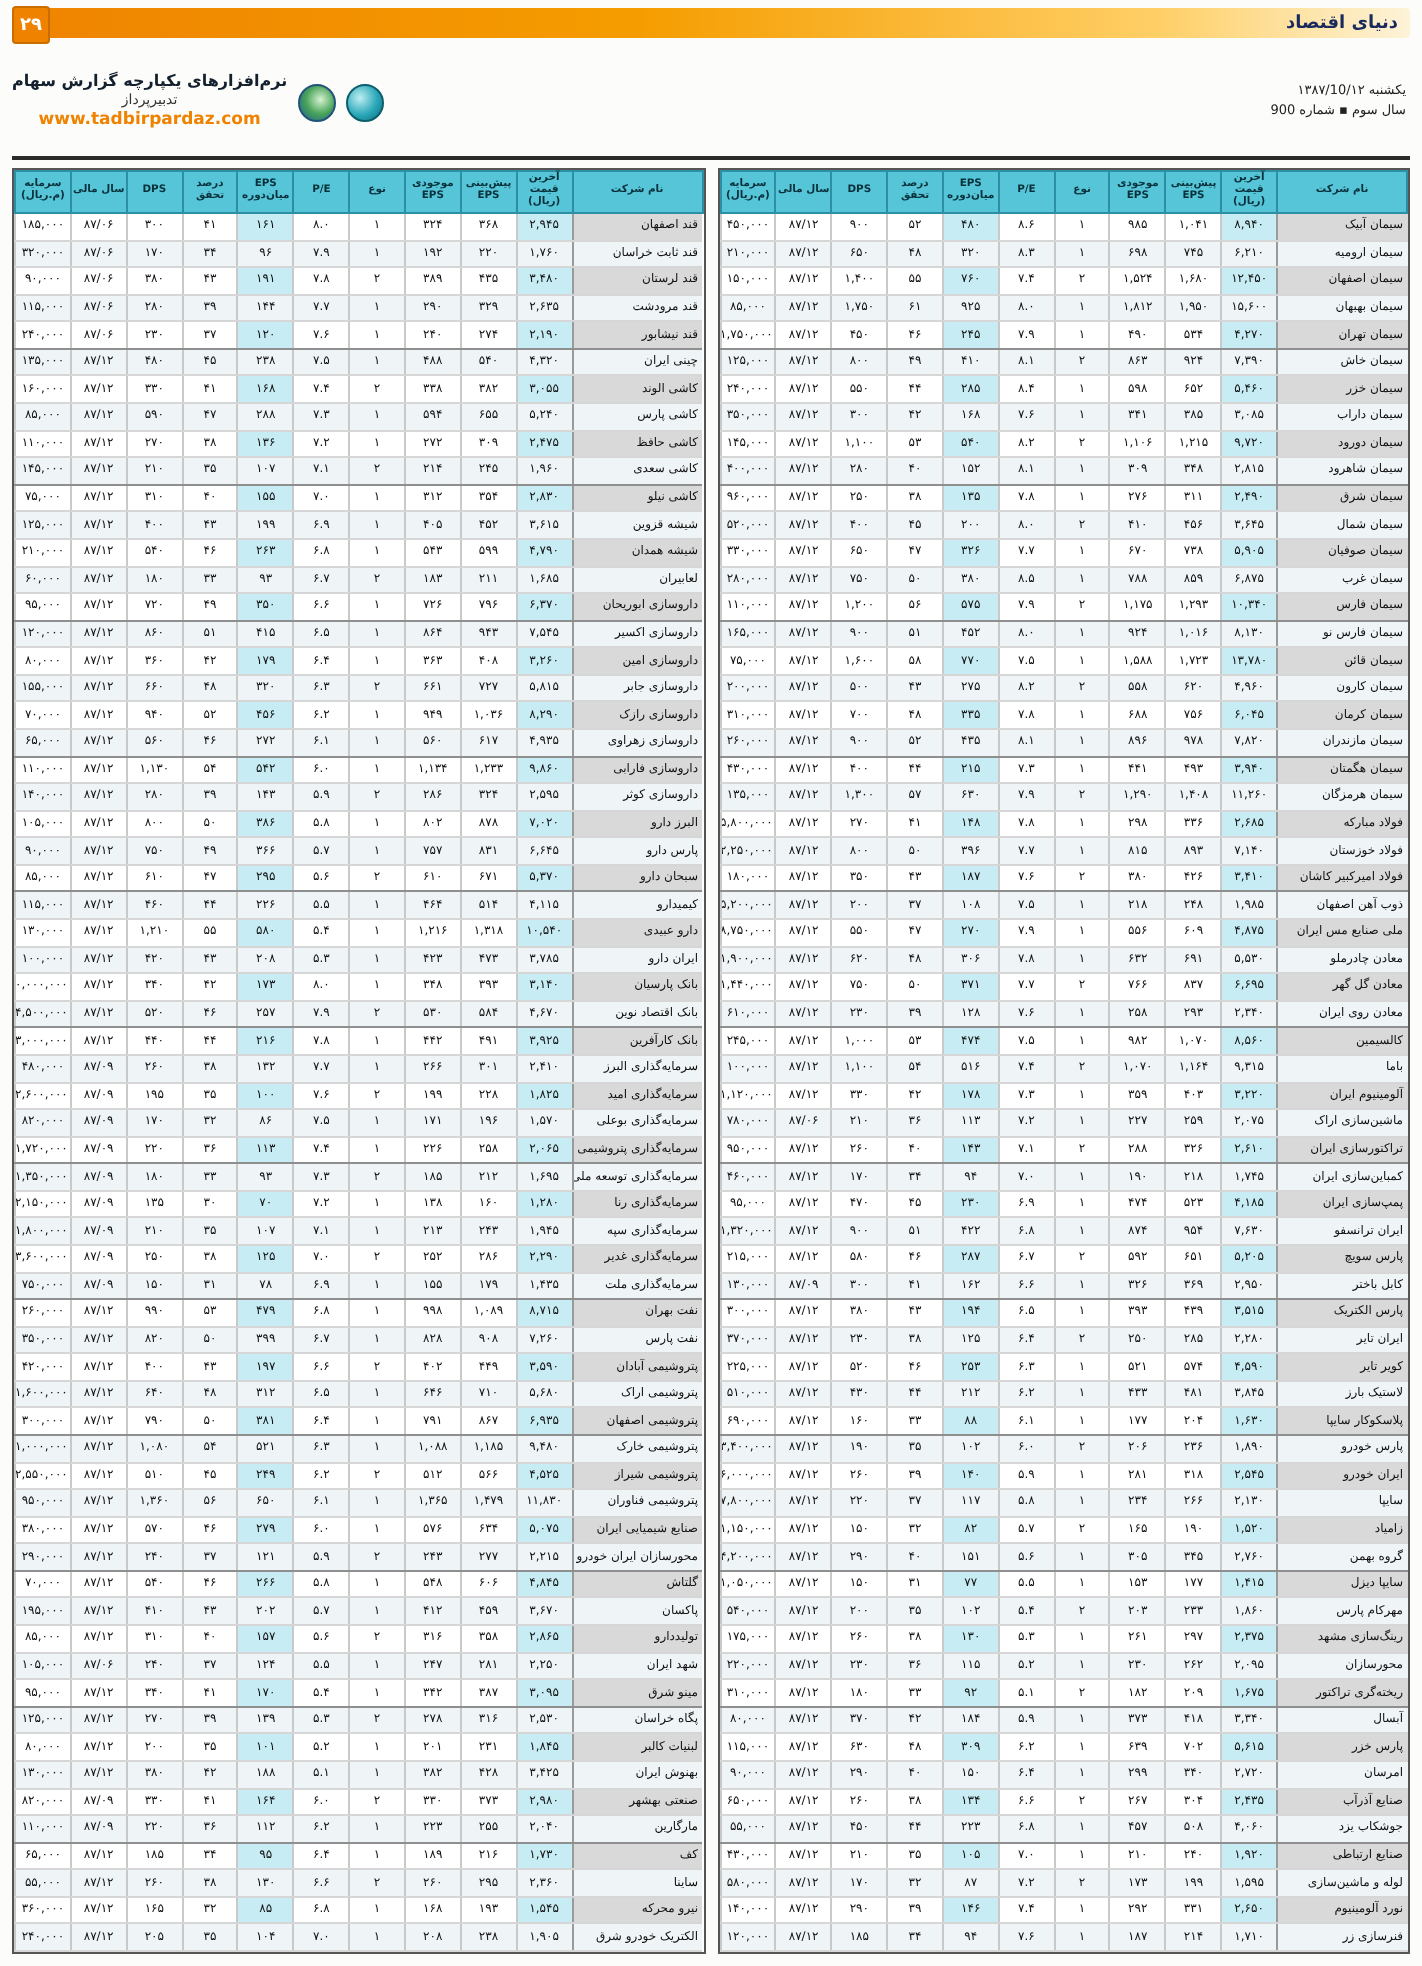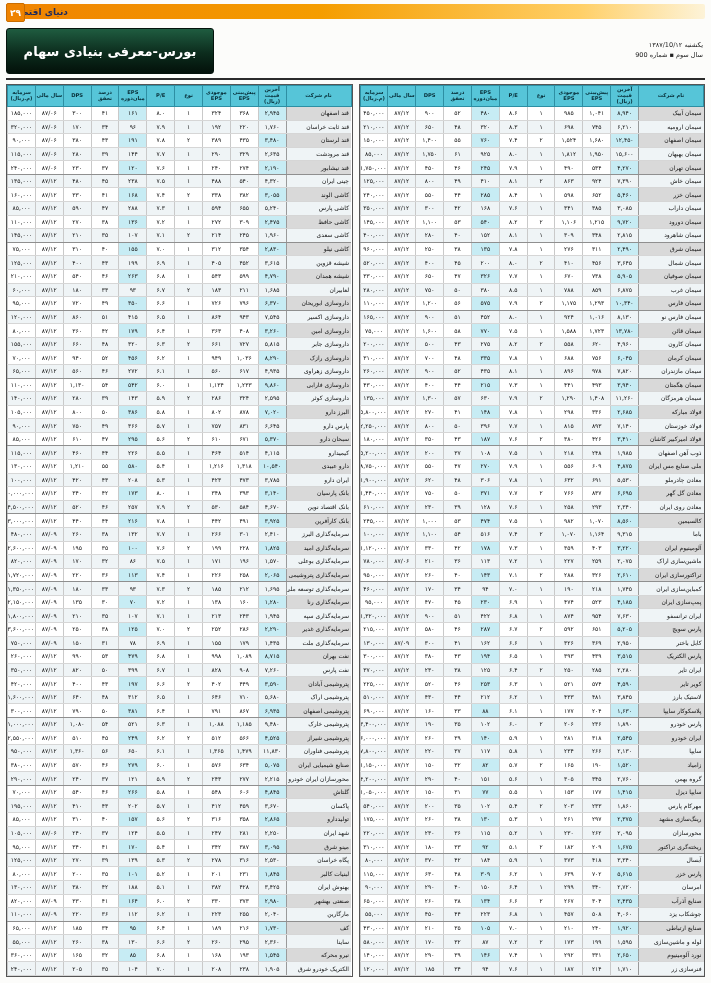--- a/index.html
+++ b/index.html
@@ -1,21 +1,21 @@
 <!DOCTYPE html>
 <html lang="fa" dir="rtl"><head>
 <meta charset="utf-8">
 <style>
   html,body{margin:0;padding:0;background:#e8e8e4;font-family:"DejaVu Sans",sans-serif;}
   .page{position:relative;width:711px;height:983px;background:#fcfcfa;margin:0 auto;overflow:hidden;direction:rtl;}
 
   
   .topbar{position:absolute;top:4px;left:6px;right:6px;height:15px;
     background:linear-gradient(to left,#fdf3d8 0%,#ffcf66 18%,#f59d00 55%,#ef8300 100%);
-    display:flex;align-items:center;justify-content:flex-end;border-radius:2px;}
+    display:flex;align-items:center;justify-content:flex-start;border-radius:2px;}
   .masthead{color:#1b2a5e;font-weight:bold;font-size:9px;padding:0 6px;letter-spacing:.5px;}
   .pagenum{position:absolute;left:0;top:-1px;width:17px;height:17px;background:#ef8300;border:1px solid #c96d00;
     color:#fff;font-weight:bold;font-size:9px;display:flex;align-items:center;justify-content:center;border-radius:2px;}
 
   
   .header{position:absolute;top:24px;left:6px;right:6px;height:54px;border-bottom:2px solid #2b2b2b;
     display:flex;align-items:center;justify-content:space-between;}
   .issue{font-size:6.5px;color:#222;text-align:right;line-height:1.5;padding-right:2px;width:150px;}
   .brand{display:flex;align-items:center;gap:5px;}
   .logo{width:17px;height:17px;border-radius:50%;display:inline-block;}
@@ -53,21 +53,29 @@
     <div class="pagenum">۲۹</div>
     <span></span>
     <div class="masthead">دنیای اقتصاد</div>
   </div>
 
   <div class="header">
     <div class="issue">
       <div>یکشنبه ۱۳۸۷/10/۱۲</div>
       <div>سال سوم ▪ شماره 900</div>
     </div>
-    <div class="title-box">بورس-معرفی بنیادی سهام</div>
+    <div class="brand">
+      <span class="logo l1"></span>
+      <span class="logo l2"></span>
+      <div class="brand-text">
+        <div class="brand-title">نرم‌افزارهای یکپارچه گزارش سهام</div>
+        <div class="brand-sub">تدبیرپرداز</div>
+        <div class="brand-url">www.tadbirpardaz.com</div>
+      </div>
+    </div>
   </div>
 
   <div class="tables">
     <div class="tbl-wrap">
       <table id="t-right">
         <thead>
             <tr>
               <th class="c0">نام شرکت</th>
               <th class="c1">آخرین قیمت (ریال)</th>
               <th class="c2">پیش‌بینی EPS</th>

